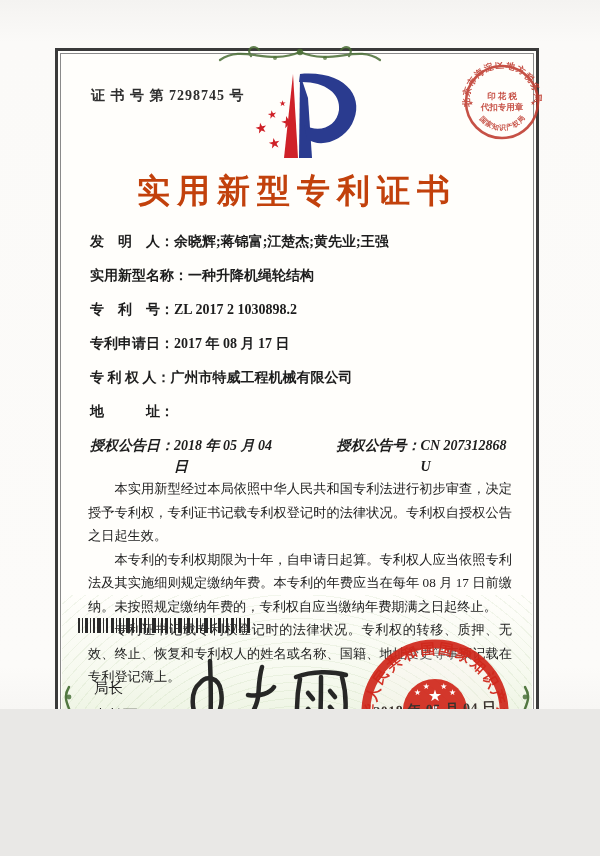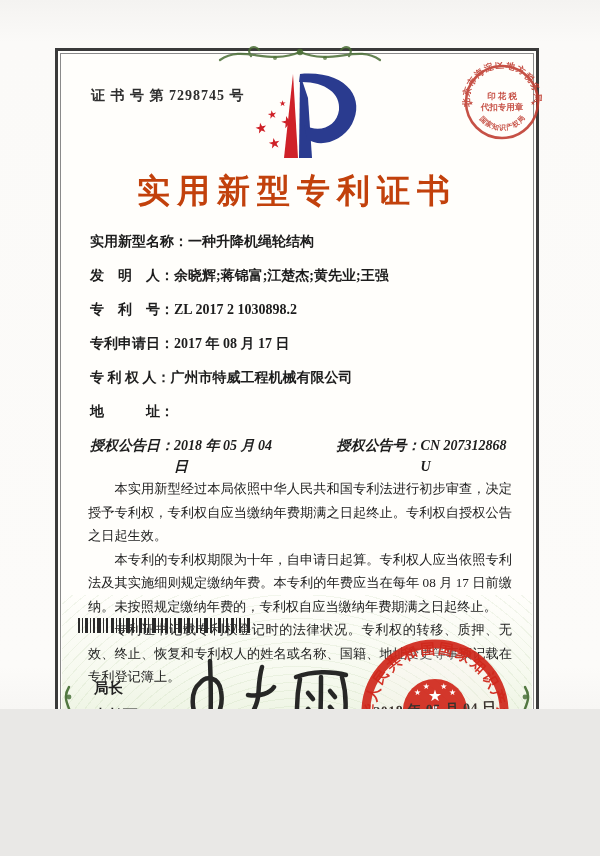--- a/index.html
+++ b/index.html
@@ -42,21 +42,21 @@
   .dual .pair{display:flex;font-weight:bold;font-style:italic;}
   .dual .pair.right{margin-left:56px;}
   
   .paras{position:absolute;left:30px;right:24px;top:426px;font-size:13.2px;line-height:1.78;
     color:#1c1c1c;text-align:justify;}
   .paras p{margin:0;text-indent:2em;}
   
   .barcode{position:absolute;left:20px;top:567px;width:172px;height:15px;}
   
   .director{position:absolute;left:36px;top:624px;font-family:"Liberation Sans","DejaVu Sans",sans-serif;
-    font-size:14.5px;font-weight:bold;color:#222;line-height:27px;}
+    font-size:14.5px;font-weight:normal;color:#222;line-height:27px;}
   .signature{position:absolute;left:112px;top:596px;}
   
   .office-seal{position:absolute;left:299px;top:584px;width:156px;height:156px;}
   .seal-date{position:absolute;left:295px;top:650px;width:164px;text-align:center;
     font-size:14px;font-weight:bold;color:#3b332e;letter-spacing:0.5px;transform:rotate(-2deg);white-space:nowrap;}
   .footer-page{position:absolute;left:0;right:0;top:690px;text-align:center;font-size:12px;color:#222;font-style:italic;}
   
   .orn-top{position:absolute;left:157px;top:-15px;}
   .orn-bl{position:absolute;left:-1px;bottom:-4px;}
   .orn-br{position:absolute;right:-1px;bottom:-4px;transform:scaleX(-1);}
@@ -90,26 +90,26 @@
       <circle cx="60" cy="22" r="2" fill="#4a6e35" opacity="0.7"></circle>
       <circle cx="110" cy="22" r="2" fill="#4a6e35" opacity="0.7"></circle>
     </svg>
 
     <div class="cert-no">证 书 号 第 7298745 号</div>
 
     <div class="title">实用新型专利证书</div>
 
     <div class="fields">
       <div class="field-row">
+        <span class="lbl">发　明　人：</span>
+        <span class="val">余晓辉;蒋锦富;江楚杰;黄先业;王强</span>
+      </div>
+      <div class="field-row">
         <span class="lbl">实用新型名称：</span>
         <span class="val">一种升降机绳轮结构</span>
-      </div>
-      <div class="field-row">
-        <span class="lbl">发　明　人：</span>
-        <span class="val">余晓辉;蒋锦富;江楚杰;黄先业;王强</span>
       </div>
       <div class="field-row">
         <span class="lbl">专　利　号：</span>
         <span class="val">ZL 2017 2 1030898.2</span>
       </div>
       <div class="field-row">
         <span class="lbl">专利申请日：</span>
         <span class="val">2017 年 08 月 17 日</span>
       </div>
       <div class="field-row">
@@ -125,21 +125,21 @@
           <span class="val">2018 年 05 月 04 日</span>
         </span>
         <span class="pair right">
           <span class="lbl">授权公告号：</span>
           <span class="val">CN 207312868 U</span>
         </span>
       </div>
     </div>
 
     <div class="paras">
-      <p>本实用新型经过本局依照中华人民共和国专利法进行初步审查，决定授予专利权，专利权自应当缴纳年费期满之日起终止。专利权自授权公告之日起生效。</p>
+      <p>本实用新型经过本局依照中华人民共和国专利法进行初步审查，决定授予专利权，专利证书记载专利权登记时的法律状况。专利权自授权公告之日起生效。</p>
       <p>本专利的专利权期限为十年，自申请日起算。专利权人应当依照专利法及其实施细则规定缴纳年费。本专利的年费应当在每年 08 月 17 日前缴纳。未按照规定缴纳年费的，专利权自应当缴纳年费期满之日起终止。</p>
       <p>专利证书记载专利权登记时的法律状况。专利权的转移、质押、无效、终止、恢复和专利权人的姓名或名称、国籍、地址变更等事项记载在专利登记簿上。</p>
     </div>
 
     <svg class="barcode" width="172" height="15" viewBox="0 0 172 15" preserveAspectRatio="none">
       <g fill="#2a2a2a">
         <rect x="0" width="2" height="15"></rect>
           <rect x="4" width="1" height="15"></rect>
           <rect x="7" width="3" height="15"></rect>
         <rect x="12" width="1" height="15"></rect>

